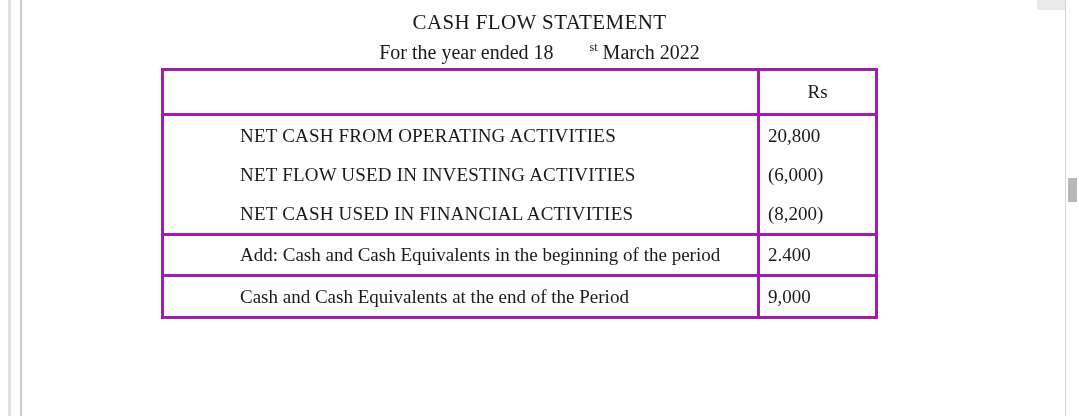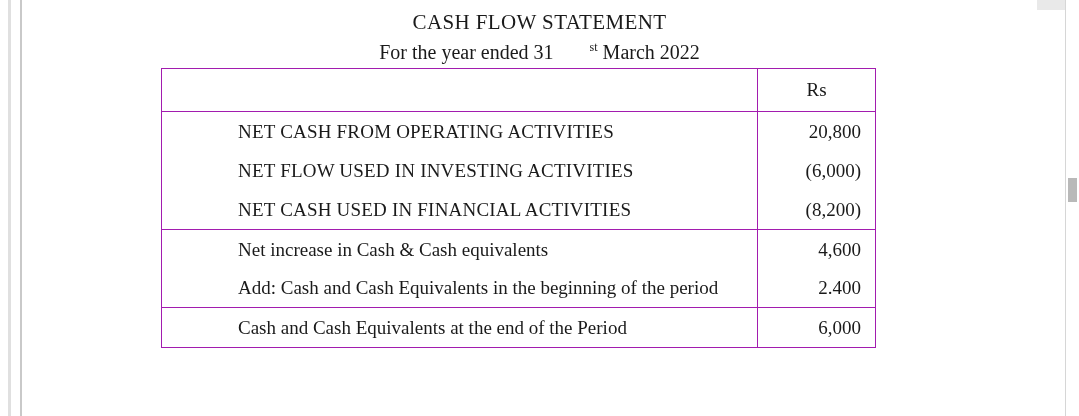--- a/index.html
+++ b/index.html
@@ -97,34 +97,34 @@
     top: 68px;
     width: 714px;
   }
 
   table.cfs {
     border-collapse: collapse;
     width: 714px;
     table-layout: fixed;
   }
   table.cfs td {
-    border: 1px solid #a21caf;
+    border: 3px solid #a21caf;
     vertical-align: middle;
   }
   .col-desc { width: 596px; }
   .col-amt  { width: 118px; }
 
   .cell-desc {
     padding: 3px 10px 3px 76px;
     font-size: 19px;
     line-height: 26px;
   }
   .cell-amt {
     padding: 3px 14px 3px 8px;
-    text-align: right;
+    text-align: left;
     font-size: 19px;
     line-height: 26px;
     white-space: nowrap;
   }
   .cell-amt.center {
     text-align: center;
     padding-right: 8px;
   }
 
   .head-row td { height: 36px; }
@@ -155,21 +155,21 @@
   <div class="edge-left">
     <div class="edge-left-inner"></div>
   </div>
   <div class="corner-mark"></div>
   <div class="edge-right">
     <div class="scroll-thumb"></div>
   </div>
 
   <div class="title-block">
     <div class="doc-title">CASH FLOW STATEMENT</div>
-    <div class="doc-subtitle"><span>For the year ended 31</span><sup>st</sup><span> March 2022</span></div>
+    <div class="doc-subtitle"><span>For the year ended 18</span><sup>st</sup><span> March 2022</span></div>
   </div>
 
   <div class="table-wrap">
     <table class="cfs">
       <colgroup>
         <col class="col-desc">
         <col class="col-amt">
       </colgroup>
       <tbody>
         <tr class="head-row">
@@ -183,30 +183,26 @@
         </tr>
         <tr class="row-tall block-caps">
           <td class="cell-desc nb-top nb-bottom">NET FLOW USED IN INVESTING ACTIVITIES</td>
           <td class="cell-amt nb-top nb-bottom">(6,000)</td>
         </tr>
         <tr class="row-tall block-caps">
           <td class="cell-desc nb-top">NET CASH USED IN FINANCIAL ACTIVITIES</td>
           <td class="cell-amt nb-top">(8,200)</td>
         </tr>
 
-        <tr class="row-tall">
-          <td class="cell-desc nb-bottom">Net increase in Cash &amp; Cash equivalents</td>
-          <td class="cell-amt nb-bottom">4,600</td>
-        </tr>
         <tr>
           <td class="cell-desc two-line nb-top">Add: Cash and Cash Equivalents in the beginning of the period</td>
           <td class="cell-amt amount-mid nb-top">2.400</td>
         </tr>
 
         <tr class="row-tall">
           <td class="cell-desc nb-top">Cash and Cash Equivalents at the end of the Period</td>
-          <td class="cell-amt">6,000</td>
+          <td class="cell-amt">9,000</td>
         </tr>
       </tbody>
     </table>
   </div>
 
 </div>
 
 </body></html>

